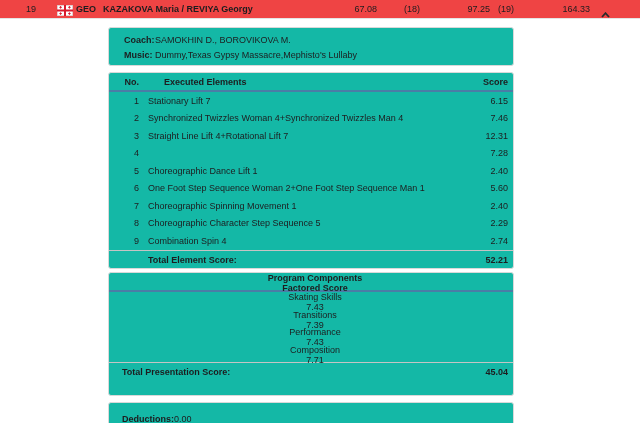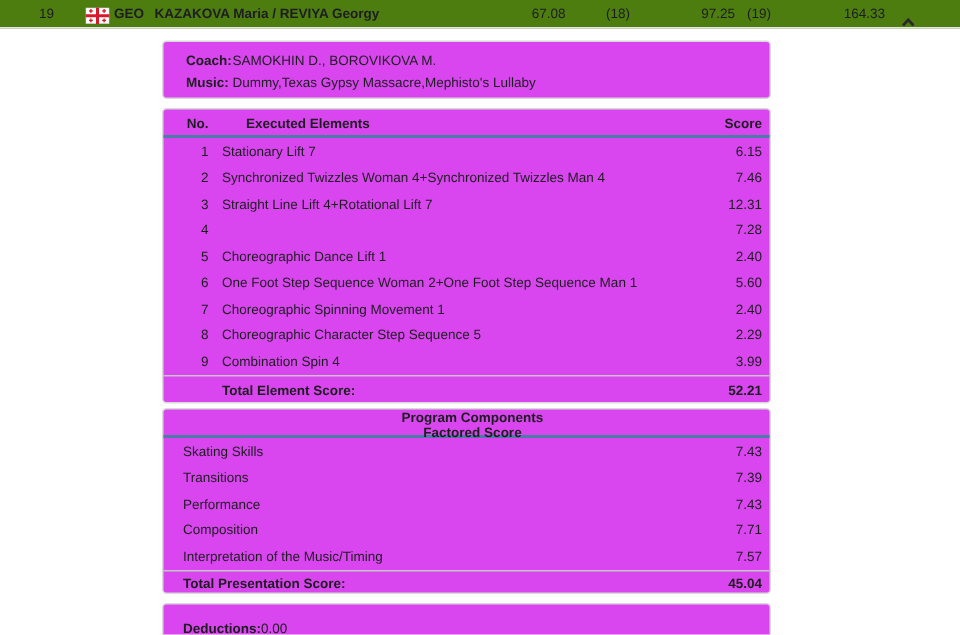--- a/index.html
+++ b/index.html
@@ -27,21 +27,21 @@
   .rh-tes    { left:320px; width:57px; text-align:right; }
   .rh-tesrk  { left:404px; }
   .rh-pcs    { left:434px; width:56px; text-align:right; }
   .rh-pcsrk  { left:498px; }
   .rh-total  { left:528px; width:62px; text-align:right; }
   .rh-chevron{ left:601px; top:6px; cursor:pointer; }
 
   
   .panel {
     position:absolute; left:108px; width:406px;
-    background:#d946ef;
+    background:#14b8a6;
     border:1px solid #d9d9d9;
     border-radius:3px;
   }
 
   
   .panel-info { top:27px; height:39px; padding-top:4px; }
   .info-row { display:flex; height:15px; align-items:center; }
   .info-label { padding-left:15px; width:46px; font-weight:bold; }
   .info-value { }
 
@@ -69,41 +69,42 @@
   .pc-head {
     display:flex; height:19px; align-items:center; justify-content:space-between;
     font-weight:bold;
     border-bottom:2px solid #4a7da6;
     padding:0 5px 0 13px;
     flex-direction:column;
   }
   .pc-row {
     display:flex; height:17.5px; align-items:center; justify-content:space-between;
     padding:0 5px 0 13px;
+    flex-direction:column;
   }
   .pc-total {
     display:flex; height:18px; align-items:center; justify-content:space-between;
     font-weight:bold;
     border-top:1px solid #c4c4c4;
     padding:0 5px 0 13px;
     gap:24px;
   }
 
   
   .panel-deductions {
     top:402px; height:34px;
     display:flex; align-items:center; 
     padding:0 5px 0 13px;
   }
   .ded-label { font-weight:bold; }
 </style>
 </head>
 <body>
 
-<div class="result-header" style="background: #4d7c0f;">
+<div class="result-header" style="background: #ef4444;">
   <span class="rh-rank">19</span>
   <span class="rh-flag">
     <svg width="16" height="11" viewBox="0 0 16 11">
       <rect x="0.25" y="0.25" width="15.5" height="10.5" fill="#ffffff" stroke="#cccccc" stroke-width="0.5"></rect>
       <g>
         <rect x="7" y="0" width="2" height="11" fill="#d8192c"></rect>
         <rect x="0" y="4.5" width="16" height="2" fill="#d8192c"></rect>
         <rect x="2.3" y="1.85" width="2.6" height="0.9" fill="#d8192c"></rect>
           <rect x="3.15" y="1" width="0.9" height="2.6" fill="#d8192c"></rect>
         <rect x="11.1" y="1.85" width="2.6" height="0.9" fill="#d8192c"></rect>
@@ -191,21 +192,21 @@
 
       <div class="el-row">
         <span class="col-no">8</span>
         <span class="col-name">Choreographic Character Step Sequence 5</span>
         <span class="col-score">2.29</span>
       </div>
 
       <div class="el-row">
         <span class="col-no">9</span>
         <span class="col-name">Combination Spin 4</span>
-        <span class="col-score">3.99</span>
+        <span class="col-score">2.74</span>
       </div>
     </div>
   <div class="total-row">
     <span class="total-label">Total Element Score:</span>
     <span class="col-score">52.21</span>
   </div>
 </div>
 
 <div class="panel panel-components">
   <div class="pc-head" style="border-bottom-color: rgb(74, 125, 166);">
@@ -227,24 +228,20 @@
       <div class="pc-row">
         <span>Performance</span>
         <span>7.43</span>
       </div>
 
       <div class="pc-row">
         <span>Composition</span>
         <span>7.71</span>
       </div>
 
-      <div class="pc-row">
-        <span>Interpretation of the Music/Timing</span>
-        <span>7.57</span>
-      </div>
     </div>
   <div class="pc-total">
     <span>Total Presentation Score:</span>
     <span>45.04</span>
   </div>
 </div>
 
 <div class="panel panel-deductions">
   <span class="ded-label">Deductions:</span>
   <span>0.00</span>

